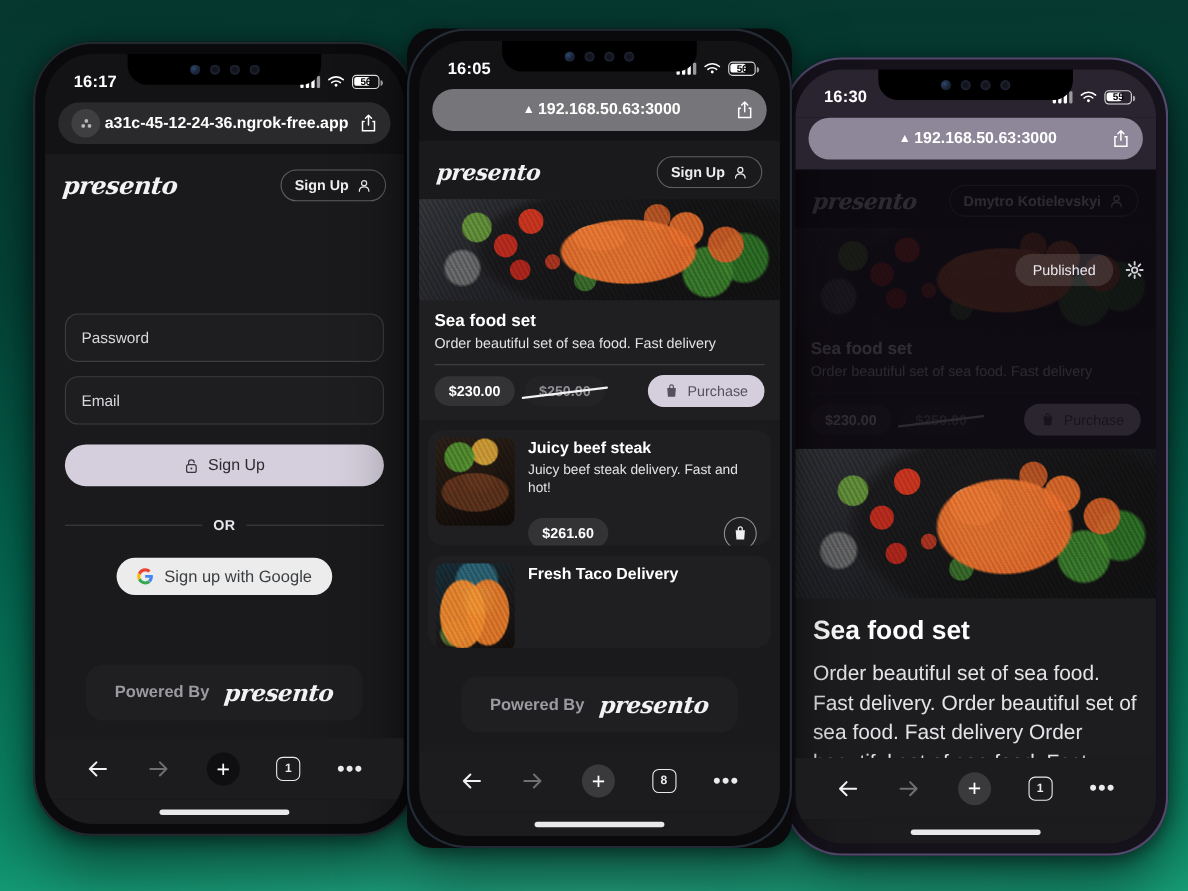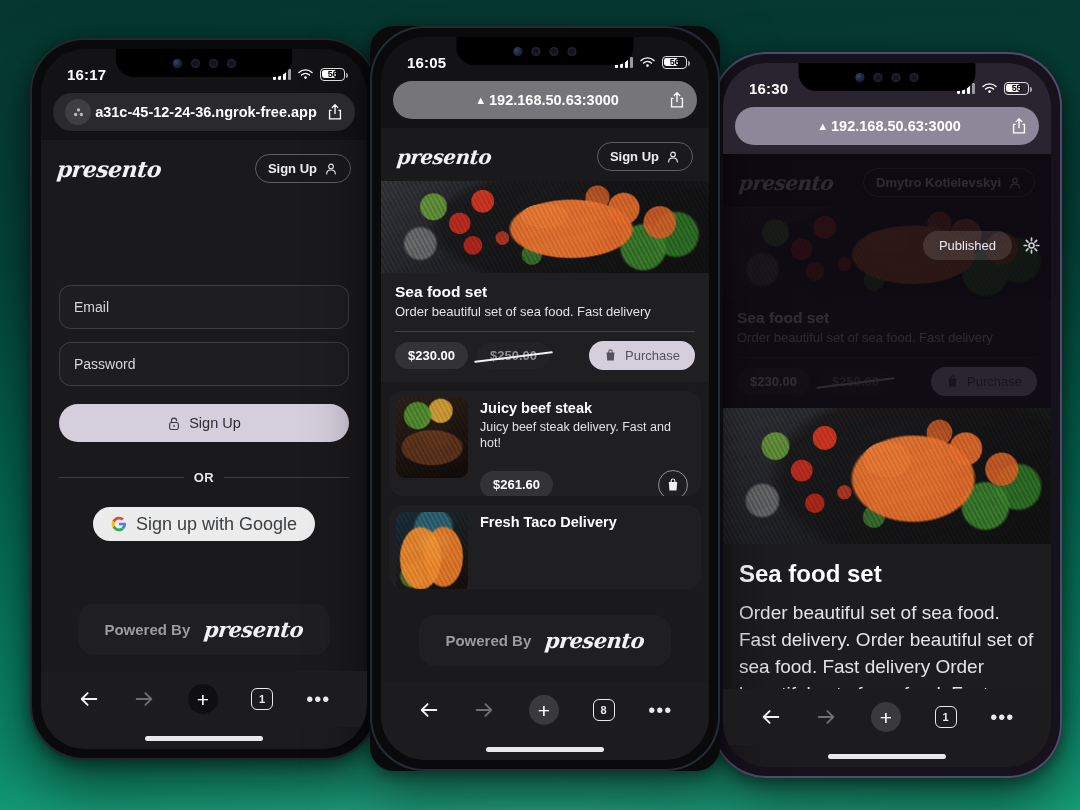--- a/index.html
+++ b/index.html
@@ -127,21 +127,21 @@
   }
   .btn-primary svg { width: 14px; height: 15px; }
   .or-row { display: flex; align-items: center; gap: 10px; margin: 28px 0 22px; }
   .or-row .ln { flex: 1; height: 1px; background: rgba(255,255,255,0.16); }
   .or-row .or { color: #e6e6ea; font-size: 13px; font-weight: bold; letter-spacing: 0.4px; }
   .btn-google {
     align-self: center;
     height: 34px; border-radius: 17px;
     background: #ececec; color: #3c4043;
     display: flex; align-items: center; gap: 9px;
-    padding: 0 18px; font-size: 18px;
+    padding: 0 18px; font-size: 15px;
   }
   .g-logo { width: 16px; height: 16px; }
 
   .powered {
     margin: auto auto 16px;
     background: #1f1f21;
     border-radius: 16px;
     padding: 13px 26px;
     display: flex; align-items: center; gap: 14px;
   }
@@ -324,24 +324,24 @@
           <svg viewBox="0 0 20 20">
               <circle cx="10" cy="6.4" r="3.3" stroke="#ededf0" stroke-width="1.6" fill="none"></circle>
               <path d="M3.8 17c0-3.5 2.8-5.6 6.2-5.6s6.2 2.1 6.2 5.6" stroke="#ededf0" stroke-width="1.6" fill="none" stroke-linecap="round"></path>
             </svg>
         </div>
       </div>
 
       <div class="form">
         <div class="spacer-top"></div>
         <div class="field">
+          <span>Password</span>
+        </div>
+        <div class="field">
           <span>Email</span>
-        </div>
-        <div class="field">
-          <span>Password</span>
         </div>
         <div class="btn-primary">
           <svg viewBox="0 0 18 20">
             <rect x="3.2" y="8.6" width="11.6" height="9.4" rx="2.4" stroke="#3b373f" stroke-width="1.5" fill="none"></rect>
             <path d="M5.6 8.6V6.2a3.4 3.4 0 016.8 0" stroke="#3b373f" stroke-width="1.5" fill="none" stroke-linecap="round"></path>
             <circle cx="9" cy="13.2" r="1.2" fill="#3b373f"></circle>
           </svg>
           <span>Sign Up</span>
         </div>
 

